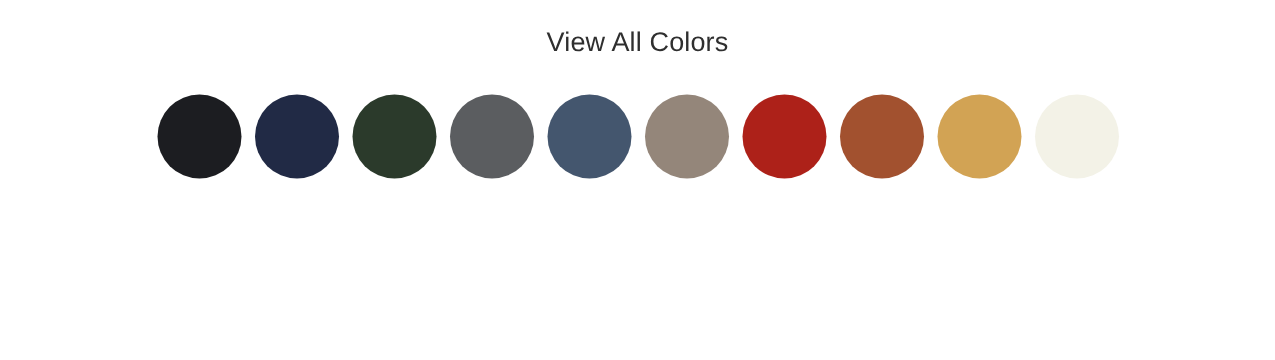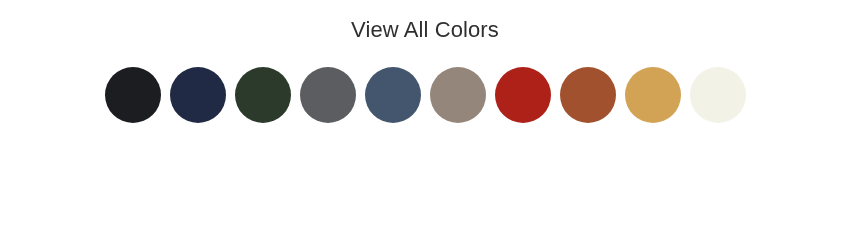--- a/index.html
+++ b/index.html
@@ -21,21 +21,21 @@
     box-sizing: border-box;
     display: flex;
     flex-direction: column;
     align-items: center;
     background: #ffffff;
   }
 
   .palette-title {
     margin: 0;
     padding: 0;
-    font-size: 22px;
+    font-size: 18px;
     font-weight: 400;
     line-height: 1;
     color: #2f2f2f;
     letter-spacing: 0.1px;
     text-align: center;
     width: 100%;
     margin-top: 19px;
   }
 
   .swatch-row {

